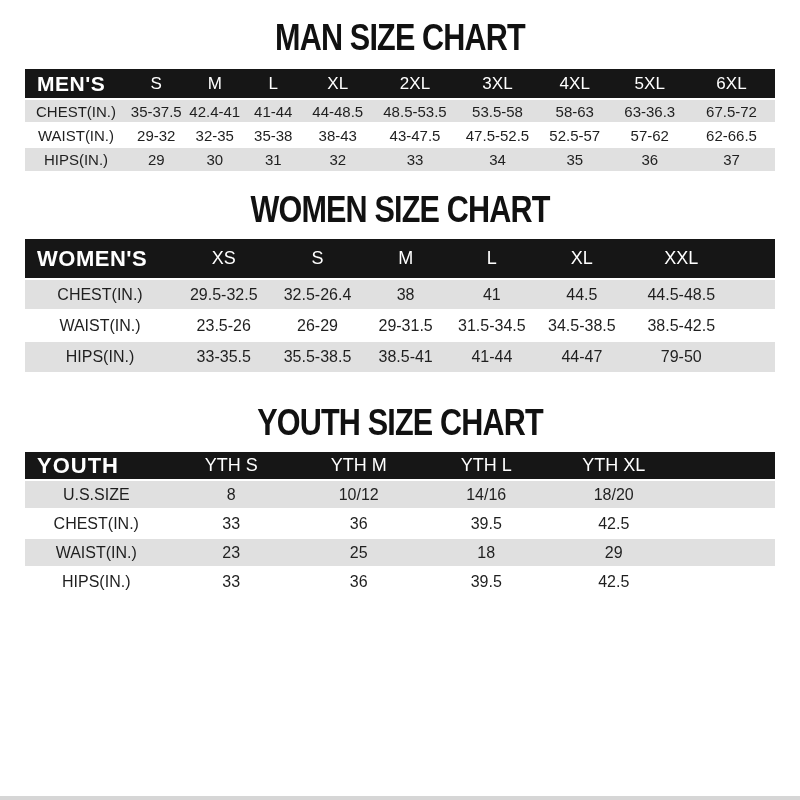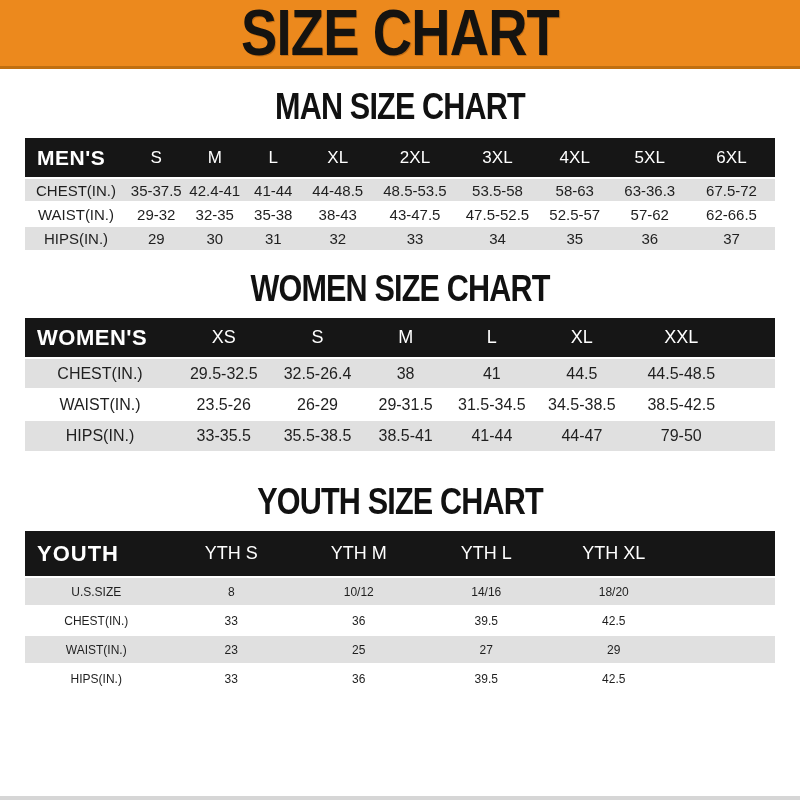--- a/index.html
+++ b/index.html
@@ -80,21 +80,21 @@
     vertical-align:middle;
     color:#1f1f1f;
     border-top:2px solid #fff;
     white-space:nowrap;
   }
   .size-table tbody tr:nth-child(odd) th,
   .size-table tbody tr:nth-child(odd) td{
     background:var(--row-gray);
   }
   
-  .men-table thead th{height:40px;font-size:17px;}
+  .men-table thead th{height:30px;font-size:17px;}
   .men-table thead th.corner{font-size:21px;}
   .men-table tbody th,.men-table tbody td{height:24px;font-size:15px;}
   .men-table thead th:nth-child(1){width:13.6%;}
   .men-table thead th:nth-child(2),
   .men-table thead th:nth-child(3),
   .men-table thead th:nth-child(4){width:7.8%;}
   .men-table thead th:nth-child(5){width:9.4%;}
   .men-table thead th:nth-child(6){width:11.2%;}
   .men-table thead th:nth-child(7){width:10.8%;}
   .men-table thead th:nth-child(8){width:9.8%;}
@@ -106,23 +106,23 @@
   .women-table tbody th,.women-table tbody td{height:31px;font-size:16px;}
   .women-table thead th:nth-child(1){width:20%;}
   .women-table thead th:nth-child(2){width:13%;}
   .women-table thead th:nth-child(3){width:12%;}
   .women-table thead th:nth-child(4),
   .women-table thead th:nth-child(5){width:11.5%;}
   .women-table thead th:nth-child(6){width:12.5%;}
   .women-table thead th:nth-child(7){width:14%;}
   .women-table thead th.blank{width:5.5%;}
   
-  .youth-table thead th{height:46px;font-size:18px;}
+  .youth-table thead th{height:28px;font-size:18px;}
   .youth-table thead th.corner{font-size:22px;letter-spacing:1px;}
-  .youth-table tbody th,.youth-table tbody td{height:29px;font-size:12px;}
+  .youth-table tbody th,.youth-table tbody td{height:29px;font-size:16px;}
   .youth-table thead th:nth-child(1){width:19%;}
   .youth-table thead th:nth-child(2),
   .youth-table thead th:nth-child(3),
   .youth-table thead th:nth-child(4),
   .youth-table thead th:nth-child(5){width:17%;}
   .youth-table thead th.blank{width:13%;}
   
   .note{
     margin-top:16px;
     padding-left:30px;
@@ -140,23 +140,20 @@
     left:0;bottom:0;
     width:100%;height:4px;
     background:#D6D6D6;
   }
 </style>
 </head>
 <body>
 
 <div class="page">
 
-  <header class="banner">
-    <span class="banner-title">SIZE CHART</span>
-  </header>
 
   <section>
     <h2 class="sec-title men">MAN SIZE CHART</h2>
     <table class="size-table men-table">
         <thead>
           <tr>
             <th class="corner">MEN'S</th>
             <th>S</th>
             <th>M</th>
             <th>L</th>
@@ -286,21 +283,21 @@
             <td>33</td>
             <td>36</td>
             <td>39.5</td>
             <td>42.5</td>
             <td></td>
           </tr>
           <tr>
             <th class="rowlabel">WAIST(IN.)</th>
             <td>23</td>
             <td>25</td>
-            <td>27</td>
+            <td>18</td>
             <td>29</td>
             <td></td>
           </tr>
           <tr>
             <th class="rowlabel">HIPS(IN.)</th>
             <td>33</td>
             <td>36</td>
             <td>39.5</td>
             <td>42.5</td>
             <td></td>

